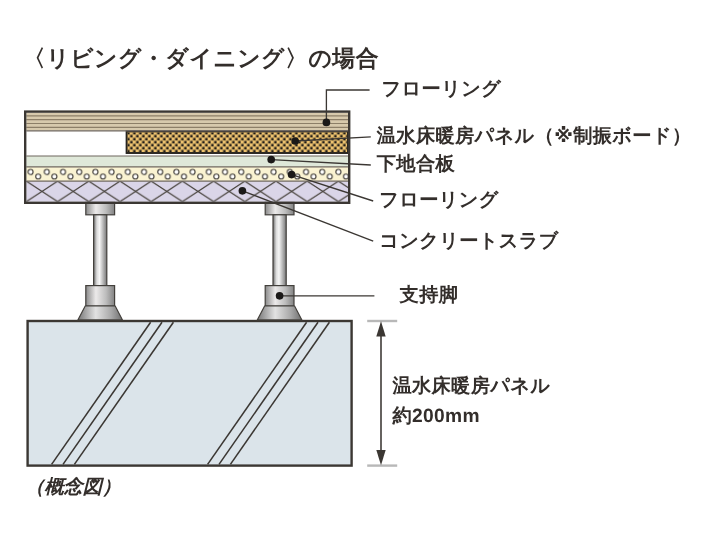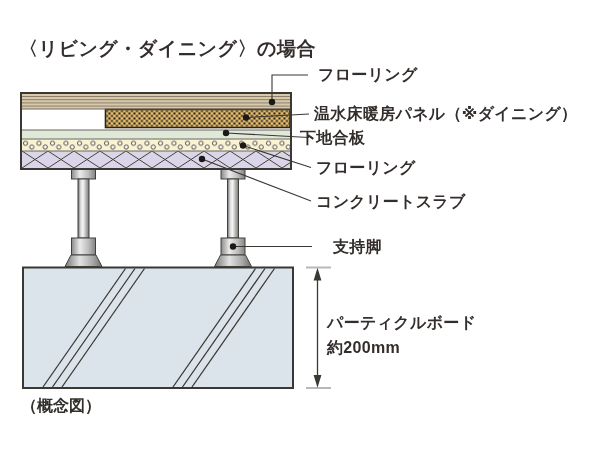--- a/index.html
+++ b/index.html
@@ -9,21 +9,21 @@
   }
   .stage svg{position:absolute;left:0;top:0;}
   .title{
     position:absolute;left:19px;top:36px;font-size:19px;font-weight:600;
     letter-spacing:0.5px;white-space:nowrap;
   }
   .lbl{
     position:absolute;transform:translateY(-50%);font-size:16px;font-weight:600;
     letter-spacing:0.3px;white-space:nowrap;line-height:1;text-align:right;
   }
-  .caption{position:absolute;transform:translateY(-50%);font-size:16px;font-weight:600;white-space:nowrap;}
+  .caption{position:absolute;transform:translateY(-50%);font-size:16px;font-weight:600;white-space:nowrap;font-style:italic;}
 </style>
 </head>
 <body>
 
 <div class="stage">
 
   <svg width="600" height="449" viewBox="0 0 600 449">
     <defs>
       <linearGradient id="metal-shaft" x1="0" y1="0" x2="1" y2="0">
         <stop offset="0" stop-color="#6e6e6e"></stop>
@@ -140,22 +140,22 @@
       <line x1="306" y1="267.5" x2="331" y2="267.5" style="stroke:var(--tick)" stroke-width="2"></line>
       <line x1="306" y1="388" x2="331" y2="388" style="stroke:var(--tick)" stroke-width="2"></line>
       <line x1="317.5" y1="272" x2="317.5" y2="383" stroke="var(--ink,#3b3733)" stroke-width="1.3"></line>
       <polygon points="317.5,267.8 313.6,280.5 321.4,280.5" style="fill:var(--ink)"></polygon>
       <polygon points="317.5,387.7 313.6,375 321.4,375" style="fill:var(--ink)"></polygon>
     </g>
   </svg>
 
   <div class="title">〈リビング・ダイニング〉の場合</div>
   <div class="lbl" style="left:318px;top:74.5px">フローリング</div>
-  <div class="lbl" style="left:314px;top:113.5px">温水床暖房パネル（※ダイニング）</div>
-  <div class="lbl" style="left:300px;top:137.5px">下地合板</div>
+  <div class="lbl" style="left:314px;top:113.5px">温水床暖房パネル（※制振ボード）</div>
+  <div class="lbl" style="left:314px;top:137.5px">下地合板</div>
   <div class="lbl" style="left:316px;top:167.5px">フローリング</div>
   <div class="lbl" style="left:316px;top:201.5px">コンクリートスラブ</div>
   <div class="lbl" style="left:333px;top:246.5px">支持脚</div>
-  <div class="lbl" style="left:327px;top:322.5px">パーティクルボード</div>
+  <div class="lbl" style="left:327px;top:322.5px">温水床暖房パネル</div>
   <div class="lbl" style="left:327px;top:348px">約200mm</div>
   <div class="caption" style="left:21px;top:406px">（概念図）</div>
 
 </div>
 
 </body></html>

